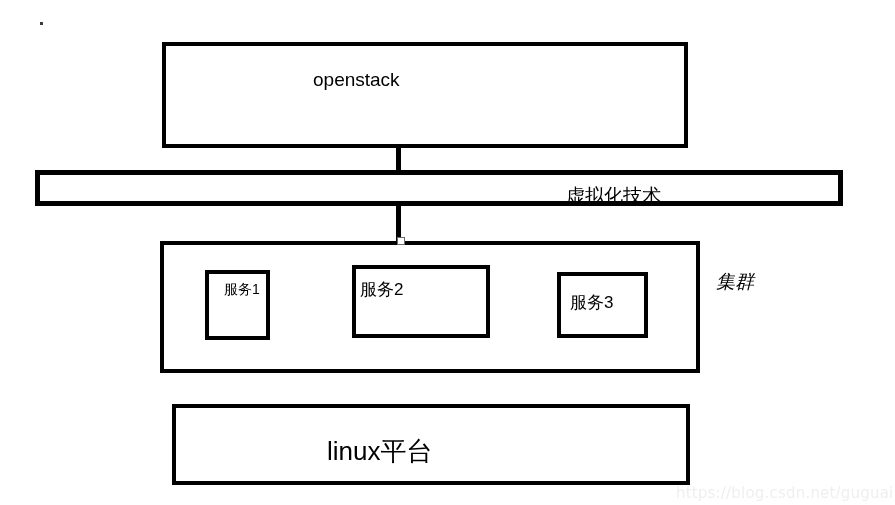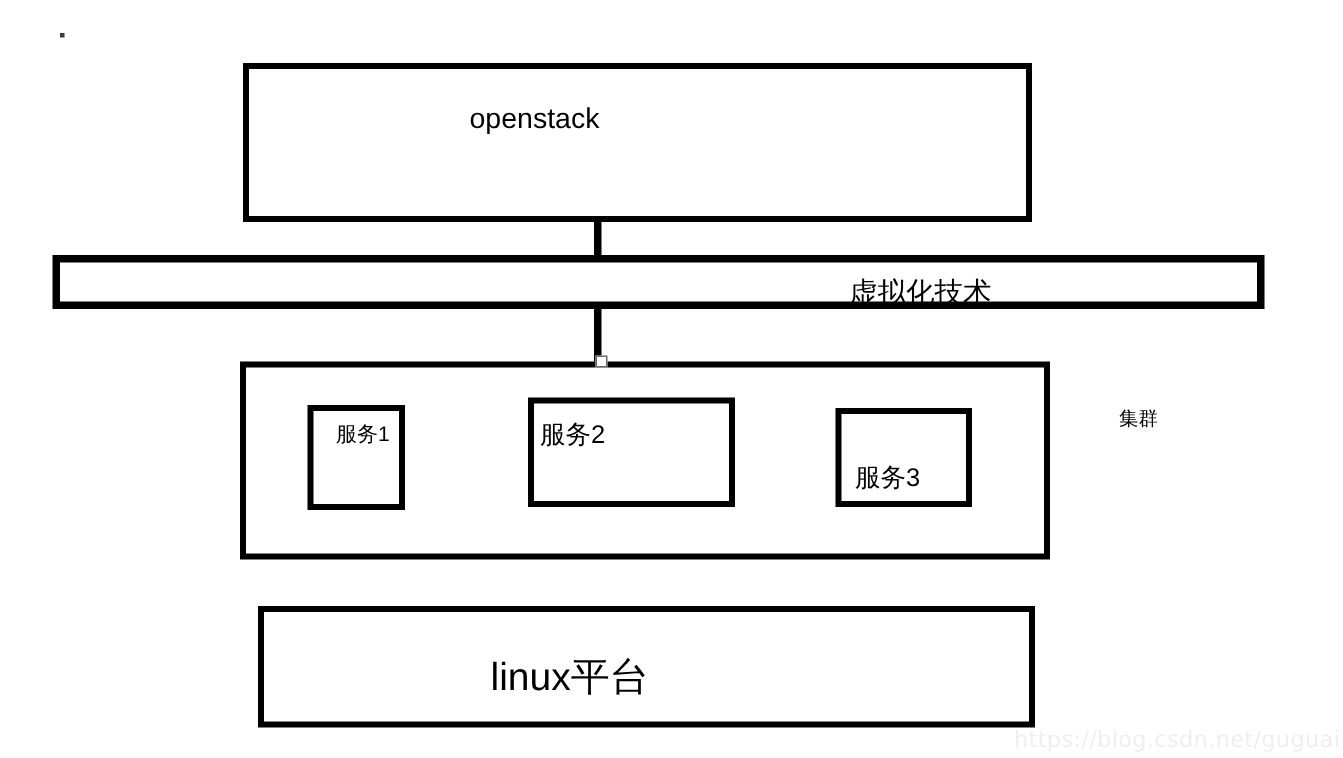--- a/index.html
+++ b/index.html
@@ -54,30 +54,30 @@
   }
 
   
   #box-openstack { left: 162px; top: 42px; width: 526px; height: 106px; }
   #label-openstack { left: 313px; top: 70px; font-size: 19px; }
 
   #box-virtualization { left: 35px; top: 170px; width: 808px; height: 36px; }
   #label-virtualization { left: 566px; top: 186px; font-size: 19px; font-family: Liberation Serif, serif; }
 
   #box-cluster { left: 160px; top: 241px; width: 540px; height: 132px; }
-  #label-cluster { left: 746px; top: 272px; font-size: 13px; }
+  #label-cluster { left: 716px; top: 272px; font-size: 19px; font-style: italic; }
 
   #box-service-1 { left: 205px; top: 270px; width: 65px; height: 70px; }
   #label-service-1 { left: 224px; top: 282px; font-size: 14px; }
 
   #box-service-2 { left: 352px; top: 265px; width: 138px; height: 73px; }
   #label-service-2 { left: 360px; top: 281px; font-size: 17px; }
 
   #box-service-3 { left: 557px; top: 272px; width: 91px; height: 66px; }
-  #label-service-3 { left: 570px; top: 310px; font-size: 17px; }
+  #label-service-3 { left: 570px; top: 294px; font-size: 17px; }
 
   #box-linux { left: 172px; top: 404px; width: 518px; height: 81px; }
   #label-linux { left: 327px; top: 438px; font-size: 26px; }
 
   
   #connector-upper { left: 396px; top: 146px; width: 5px; height: 26px; }
   
   #connector-lower { left: 396px; top: 204px; width: 5px; height: 39px; }
   
   #handle-cluster-anchor { left: 397px; top: 237px; width: 8px; height: 8px; }

